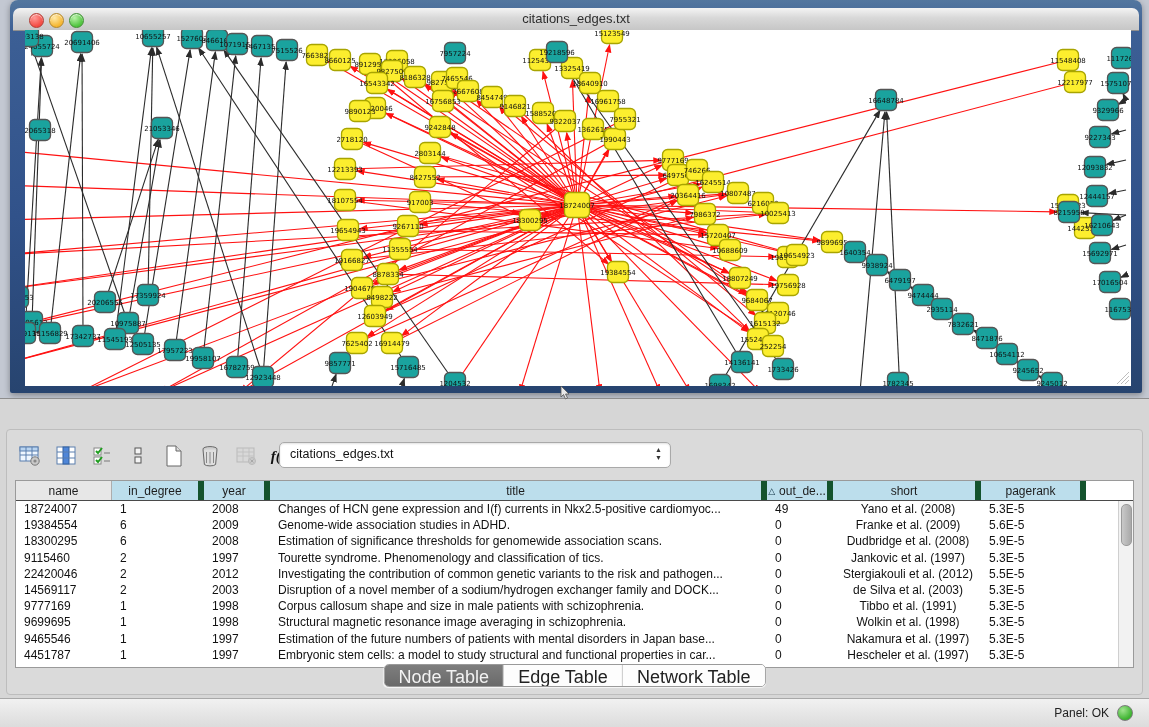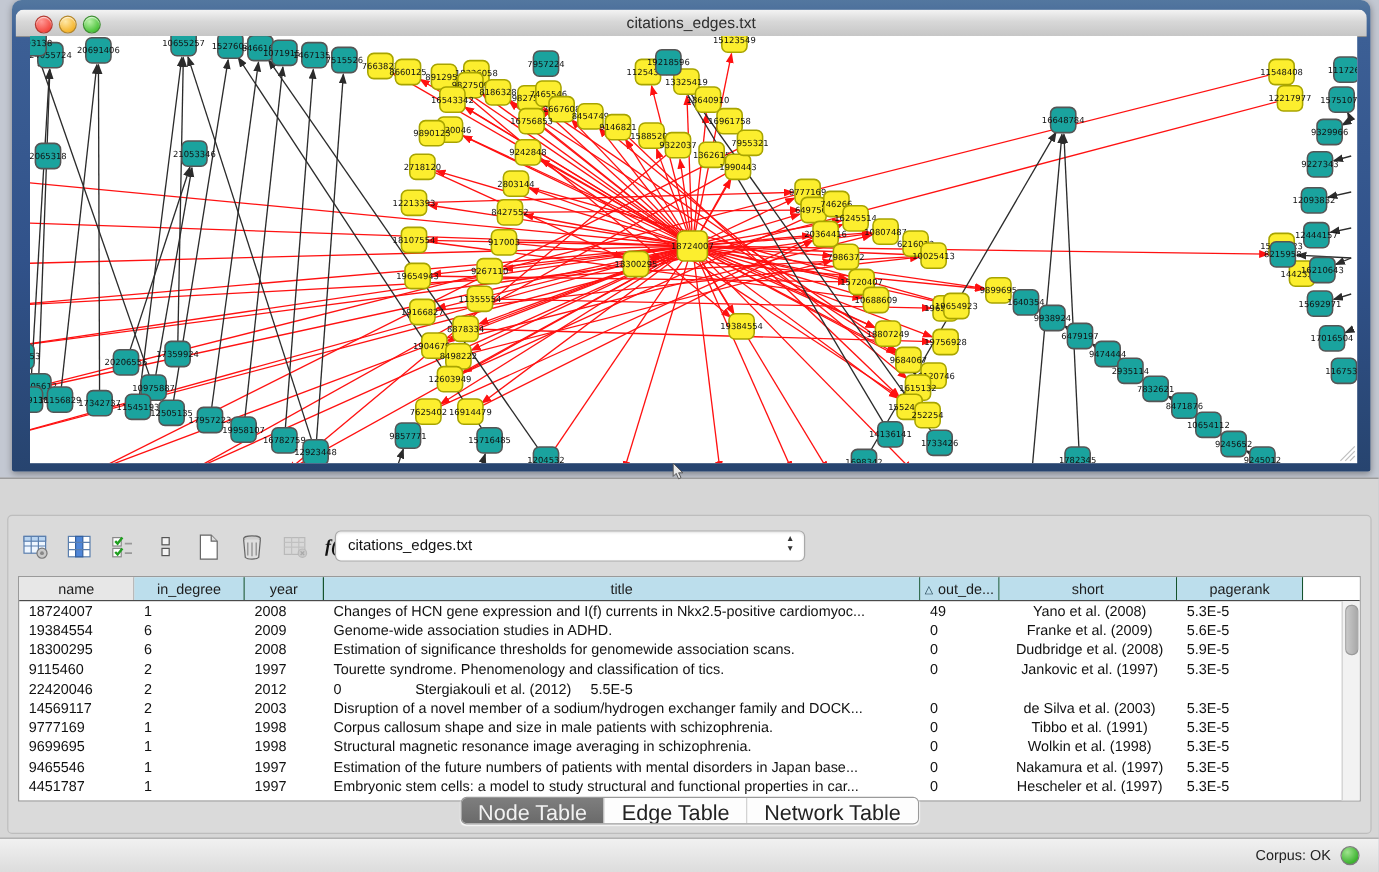--- a/index.html
+++ b/index.html
@@ -38,21 +38,21 @@
   .tbtn{width:26px;height:26px;display:flex;align-items:center;justify-content:center;}
   #fx-icon{font-family:"Liberation Serif",serif;font-style:italic;font-weight:bold;font-size:15px;color:#111;}
   #table-select{position:absolute;left:272px;top:12px;width:390px;height:24px;background:#fff;
     border:1px solid #a9a9a9;border-radius:5px;box-shadow:inset 0 1px 2px rgba(0,0,0,.12);}
   #table-select .val{position:absolute;left:10px;top:4px;font-size:12.5px;color:#111;}
   #table-select .steppers{position:absolute;right:8px;top:3px;font-size:7px;line-height:8px;color:#333;text-align:center;}
 
   
   #tablewrap{position:absolute;left:8px;top:50px;right:8px;height:186px;background:#fff;border:1px solid #9a9a9a;}
   #thead{display:flex;height:19px;border-bottom:1px solid #4a4a4a;font-size:12px;color:#1d1d1d;}
-  .th{box-sizing:border-box;border-right:1px solid #14532d;display:flex;align-items:center;justify-content:center;
+  .th{box-sizing:border-box;border-right:6px solid #14532d;display:flex;align-items:center;justify-content:center;
     background:#bcdeec;overflow:hidden;white-space:nowrap;}
   .th.first{background:#e7e7e7;border-right:1px solid #adadad;}
   .sortglyph{font-size:9px;margin-right:4px;color:#134;}
   #tbody{position:absolute;left:0;top:20px;right:14px;bottom:0;overflow:hidden;}
   .tr{display:flex;height:16.2px;font-size:12px;color:#111;}
   .td{box-sizing:border-box;padding:1px 6px 0 8px;overflow:hidden;white-space:nowrap;text-overflow:clip;}
   .td.c{text-align:center;}
   #vscroll{position:absolute;right:0;top:20px;bottom:0;width:14px;background:#f2f2f2;border-left:1px solid #cfcfcf;}
   #vthumb{position:absolute;left:2px;top:3px;width:9px;height:40px;border-radius:5px;
     background:linear-gradient(90deg,#c9c9c9,#a9a9a9);border:1px solid #9b9b9b;}
@@ -618,20 +618,21 @@
               <div class="td w2">1997</div>
               <div class="td w3">Tourette syndrome. Phenomenology and classification of tics.</div>
               <div class="td w4">0</div>
               <div class="td w5 c">Jankovic et al. (1997)</div>
               <div class="td w6">5.3E-5</div>
             </div>
             <div class="tr">
               <div class="td w0">22420046</div>
               <div class="td w1">2</div>
               <div class="td w2">2012</div>
+              <div class="td w3">Investigating the contribution of common genetic variants to the risk and pathogen...</div>
               <div class="td w4">0</div>
               <div class="td w5 c">Stergiakouli et al. (2012)</div>
               <div class="td w6">5.5E-5</div>
             </div>
             <div class="tr">
               <div class="td w0">14569117</div>
               <div class="td w1">2</div>
               <div class="td w2">2003</div>
               <div class="td w3">Disruption of a novel member of a sodium/hydrogen exchanger family and DOCK...</div>
               <div class="td w4">0</div>
@@ -682,16 +683,16 @@
 
       <div id="tabs">
           <div class="tab active">Node Table</div>
           <div class="tab">Edge Table</div>
           <div class="tab">Network Table</div>
         </div>
     </div>
   </div>
 
   <div id="statusbar">
-    <span id="mem-label">Corpus: OK</span>
+    <span id="mem-label">Panel: OK</span>
     <span id="mem-dot"></span>
   </div>
 </div>
 
 </body></html>

